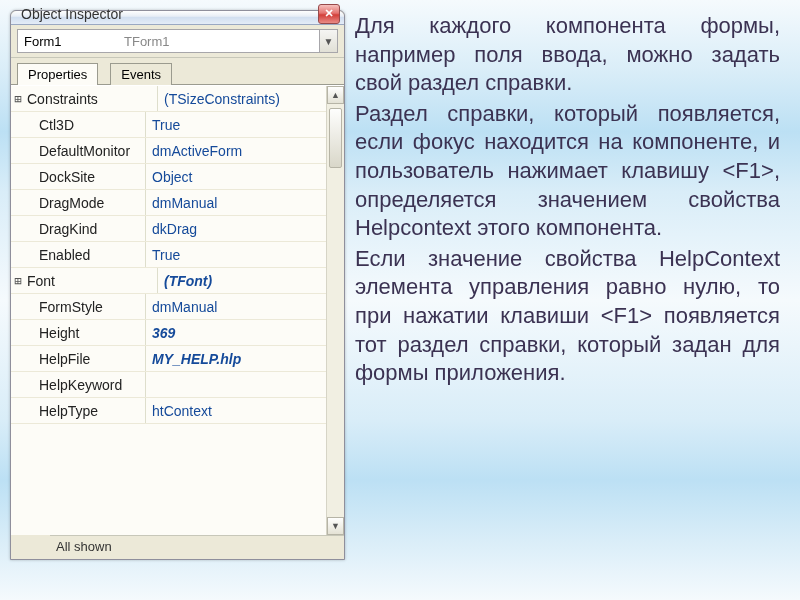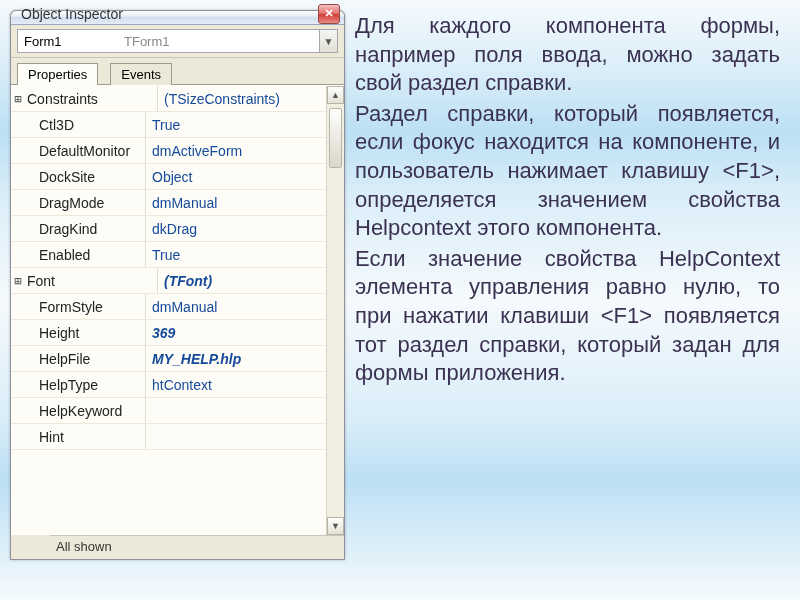--- a/index.html
+++ b/index.html
@@ -243,32 +243,27 @@
           <span class="pname">Height</span>
           <span class="pval bold">369</span>
         </div>
         <div class="row indent">
           <span class="glyph"></span>
           <span class="pname">HelpFile</span>
           <span class="pval bold">MY_HELP.hlp</span>
         </div>
         <div class="row indent">
           <span class="glyph"></span>
+          <span class="pname">HelpKeyword</span>
+          <span class="pval"></span>
+        </div>
+        <div class="row indent">
+          <span class="glyph"></span>
           <span class="pname">HelpType</span>
           <span class="pval">htContext</span>
-        </div>
-        <div class="row indent">
-          <span class="glyph"></span>
-          <span class="pname">HelpKeyword</span>
-          <span class="pval"></span>
-        </div>
-        <div class="row indent">
-          <span class="glyph"></span>
-          <span class="pname">Hint</span>
-          <span class="pval"></span>
         </div>
       </div>
     <div class="scrollbar">
       <div class="sb-btn">
           <span>▲</span>
         </div>
       <div class="sb-track">
         <div class="sb-thumb"></div>
       </div>
       <div class="sb-btn">

